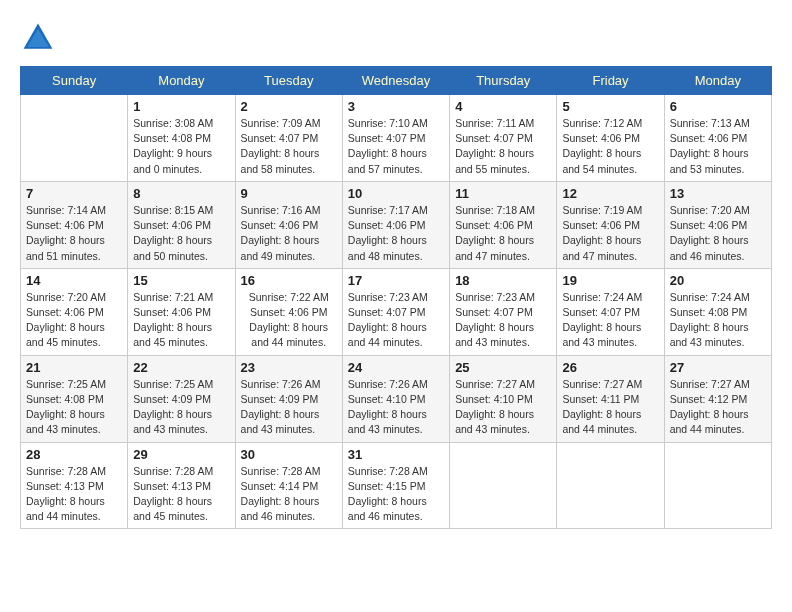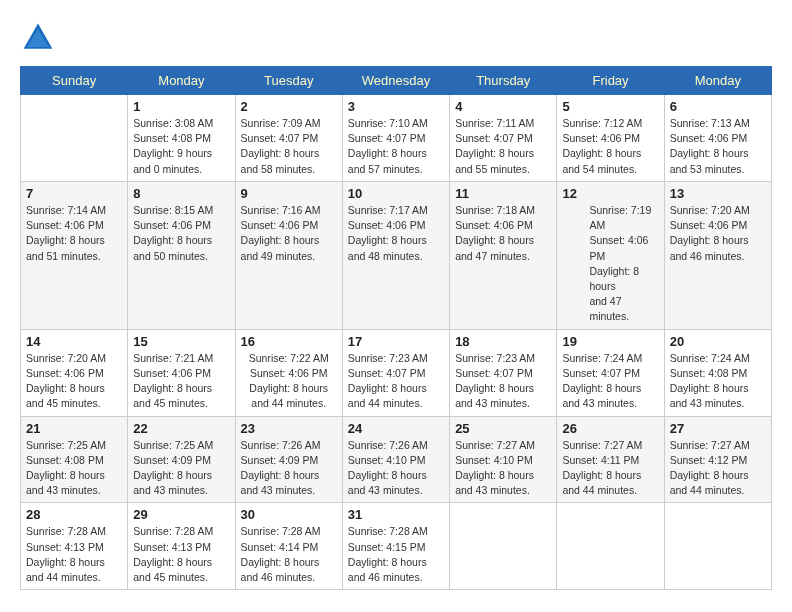--- a/index.html
+++ b/index.html
@@ -193,21 +193,21 @@
         </td>
         <td>
           <div class="day-number">11</div>
           <div class="day-info" style="white-space: pre-line;">Sunrise: 7:18 AM
 Sunset: 4:06 PM
 Daylight: 8 hours
 and 47 minutes.</div>
         </td>
         <td>
           <div class="day-number">12</div>
-          <div class="day-info" style="white-space: pre-line; margin-left: 27px;">Sunrise: 7:19 AM
+          <div class="day-info" style="white-space: pre-line;">Sunrise: 7:19 AM
 Sunset: 4:06 PM
 Daylight: 8 hours
 and 47 minutes.</div>
         </td>
         <td>
           <div class="day-number">13</div>
           <div class="day-info" style="white-space: pre-line;">Sunrise: 7:20 AM
 Sunset: 4:06 PM
 Daylight: 8 hours
 and 46 minutes.</div>

